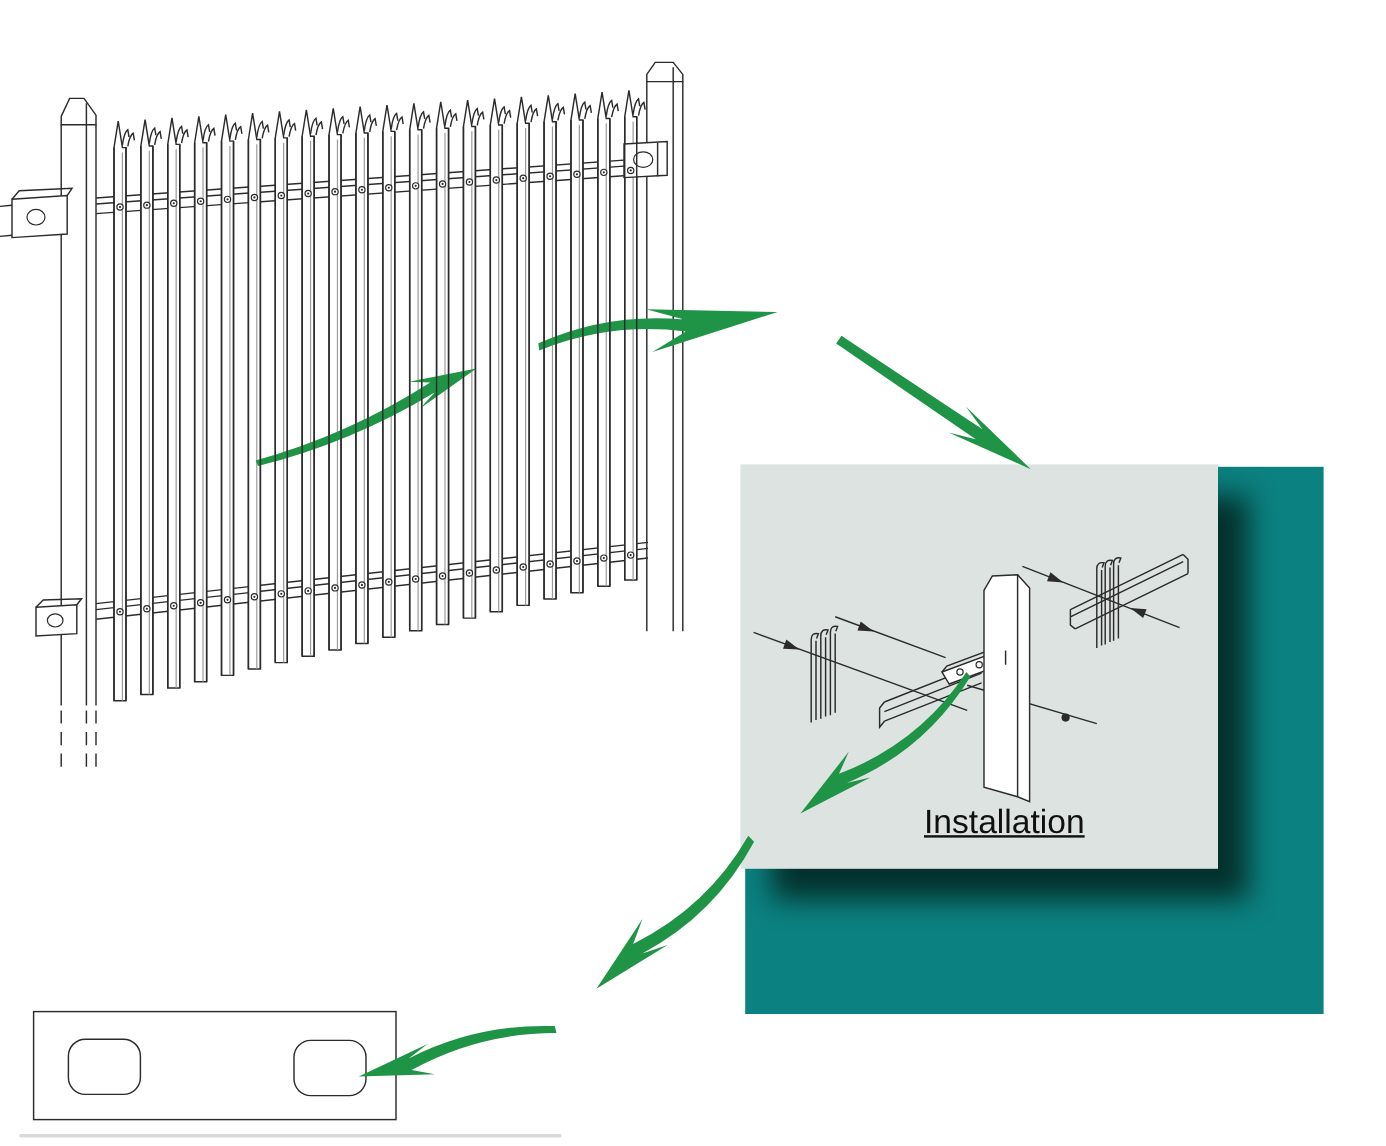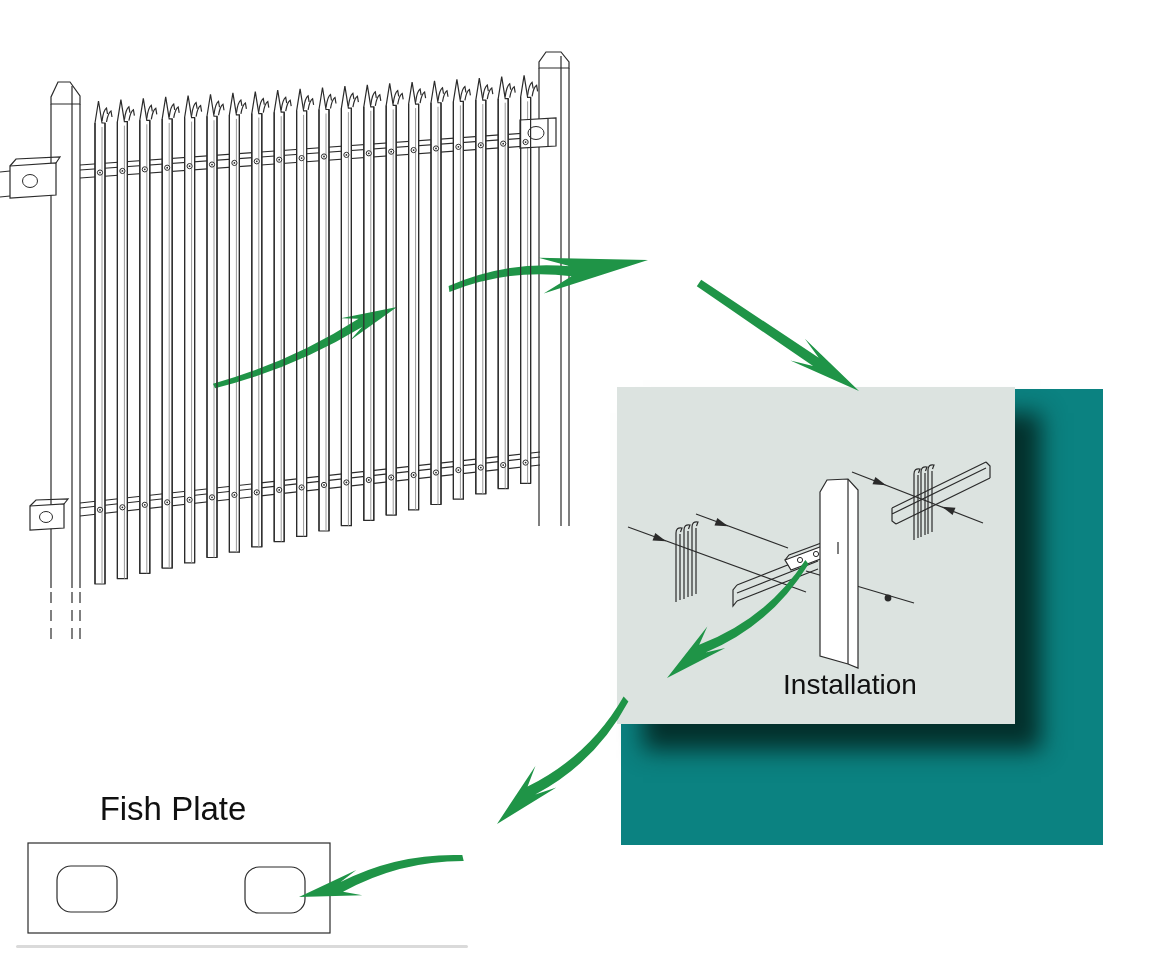--- a/index.html
+++ b/index.html
@@ -4,21 +4,21 @@
 <style>
   html,body{margin:0;padding:0;background:#fff;}
   .canvas{position:relative;width:1155px;height:955px;background:var(--bg,#fff);
           overflow:hidden;font-family:"Liberation Sans",sans-serif;}
   .teal-square{position:absolute;left:621px;top:389px;width:482px;height:456px;
                background:var(--teal,#0b8281);}
   .inset-panel{position:absolute;left:617px;top:387px;width:398px;height:337px;
                background:var(--panel,#dce3e0);
                box-shadow:26px 26px 22px rgba(2,30,26,.82);}
   svg.overlay{position:absolute;left:0;top:0;width:1155px;height:955px;}
-  .lbl{position:absolute;color:var(--text,#101010);text-align:center;white-space:nowrap;}
+  .lbl{position:absolute;color:var(--text,#101010);white-space:nowrap;text-decoration:underline;}
   .lbl-installation{left:770px;top:669px;width:160px;font-size:28px;}
   .lbl-fishplate{left:93px;top:790px;width:160px;font-size:33px;}
   .faint-line{position:absolute;left:16px;top:945px;width:452px;height:3px;
               background:#dadada;border-radius:2px;}
   .ln{stroke:var(--line,#2b2b2b);stroke-width:1.2;fill:none;}
   .lnf{stroke:var(--line,#2b2b2b);stroke-width:1.2;fill:#fff;}
   .thin{stroke:var(--lineLight,#9a9a9a);stroke-width:1;fill:none;}
   .blt{stroke:var(--line,#2b2b2b);stroke-width:1;fill:#fff;}
   .dot{fill:var(--line,#2b2b2b);stroke:none;}
   .grn{fill:var(--green,#1f9447);stroke:none;}
@@ -239,16 +239,15 @@
       </g>
     <g id="g-arrows">
         <path class="grn" d="M701.2,279.7 Q760.0,318.7 818.7,357.8 L804.9,338.8 L859.0,391.0 L790.4,360.4 L813.1,366.1 Q754.9,326.2 696.8,286.3 Z"></path>
         <path class="grn" d="M808.6,563.9 Q771.1,625.2 705.6,652.5 L725.2,647.9 L667.0,678.0 L707.3,626.4 L699.2,644.8 Q766.4,619.4 805.4,560.1 Z"></path>
         <path class="grn" d="M628.4,701.5 Q595.8,762.4 535.3,794.5 L556.3,787.5 L497.0,824.0 L535.4,765.9 L527.6,786.6 Q589.5,755.9 623.6,696.5 Z"></path>
         <path class="grn" d="M463.7,860.9 Q399.6,860.7 343.0,891.7 L362.3,895.3 L299.0,897.0 L356.3,870.0 L340.6,882.0 Q397.8,853.0 462.3,855.1 Z"></path>
       </g>
   </svg>
 
   <div class="lbl lbl-installation">Installation</div>
-  <div class="lbl lbl-fishplate">Fish Plate</div>
 
   <div class="faint-line"></div>
 </div>
 
 </body></html>

